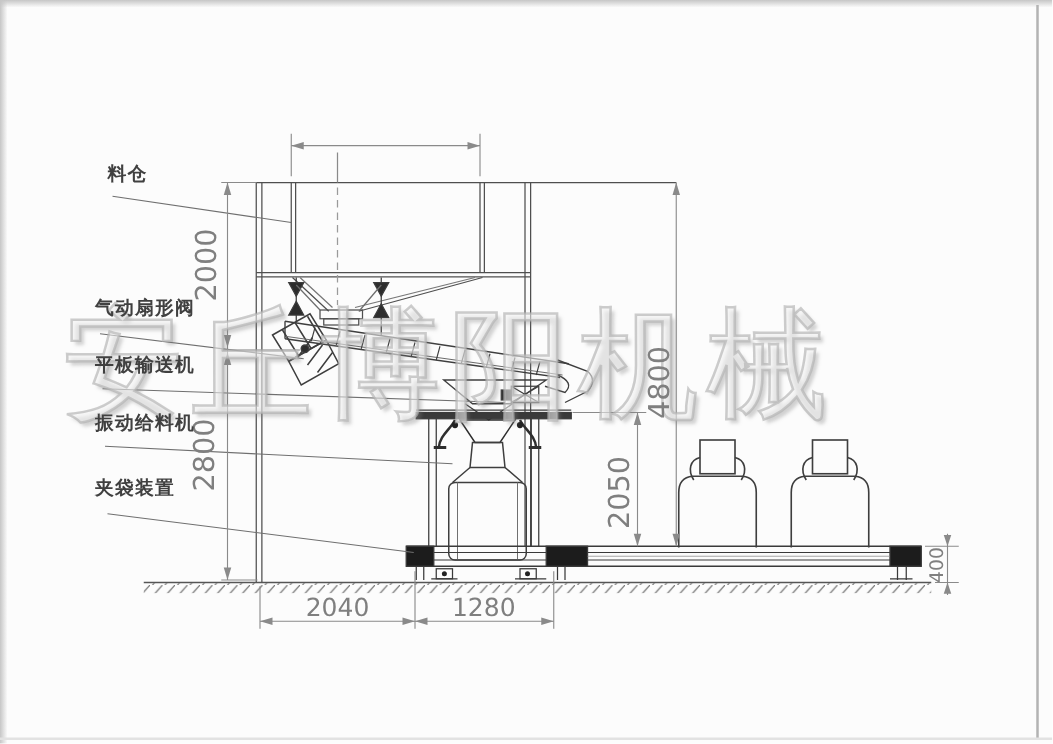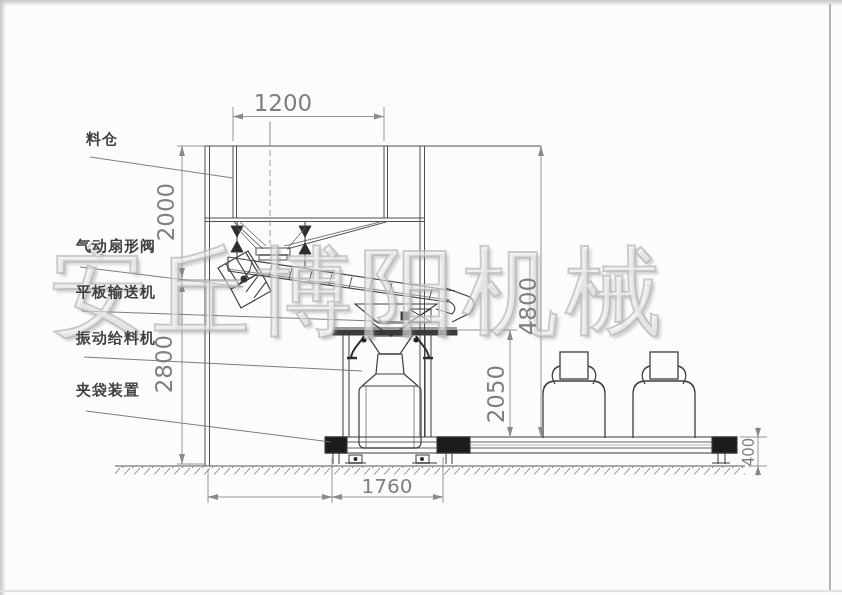--- a/index.html
+++ b/index.html
@@ -229,26 +229,26 @@
   </svg>
 
   <div class="watermark">安丘博阳机械</div>
 
   <div class="lbl" style="left:86px;top:130px">料仓</div>
   <div class="lbl" style="left:76px;top:237px">气动扇形阀</div>
   <div class="lbl" style="left:76px;top:283px">平板输送机</div>
   <div class="lbl" style="left:76px;top:329px">振动给料机</div>
   <div class="lbl" style="left:76px;top:381px">夹袋装置</div>
 
-  <div class="dim dim-h" style="left:238px;top:90px">1200</div>
   <div class="dim dim-v" style="left:121px;top:199px">2000</div>
   <div class="dim dim-v" style="left:119px;top:351px">2800</div>
   <div class="dim dim-v" style="left:483px;top:293px">4800</div>
   <div class="dim dim-v" style="left:451px;top:381px">2050</div>
   <div class="dim dim-v small" style="left:704px;top:443px;width:90px">400</div>
-  <div class="dim dim-h bottom" style="left:342px;top:474px">1760</div>
+  <div class="dim dim-h bottom" style="left:225px;top:474px">2040</div>
+  <div class="dim dim-h bottom" style="left:342px;top:474px">1280</div>
 
   <div class="edge-top"></div>
   <div class="edge-left"></div>
   <div class="edge-right"></div>
   <div class="edge-bottom"></div>
 
 </div>
 
 </body></html>

